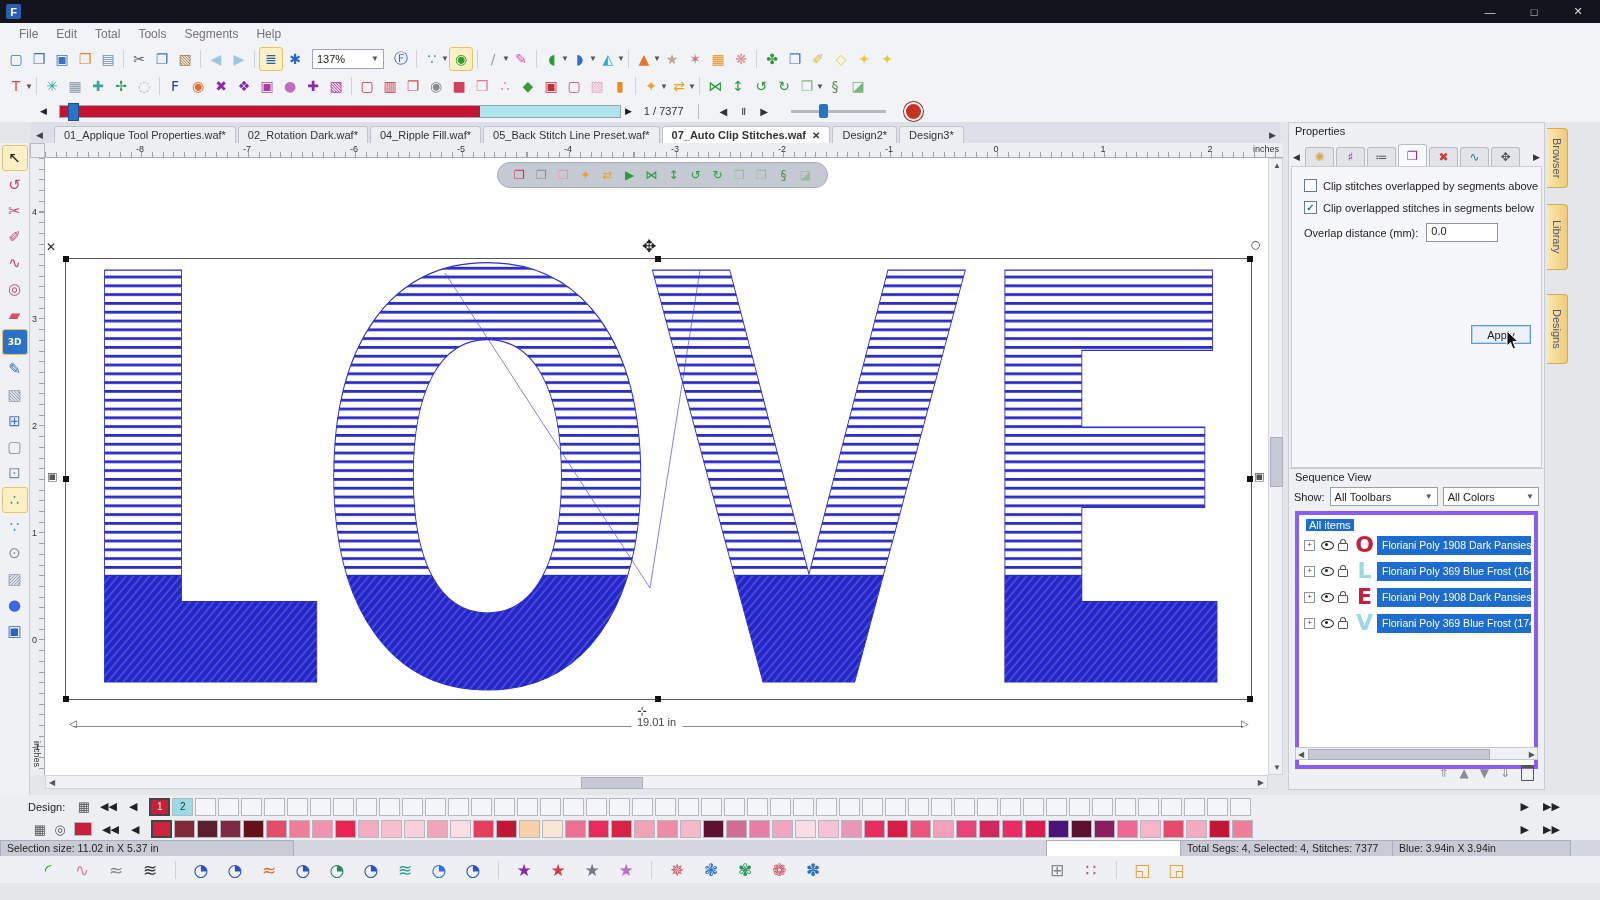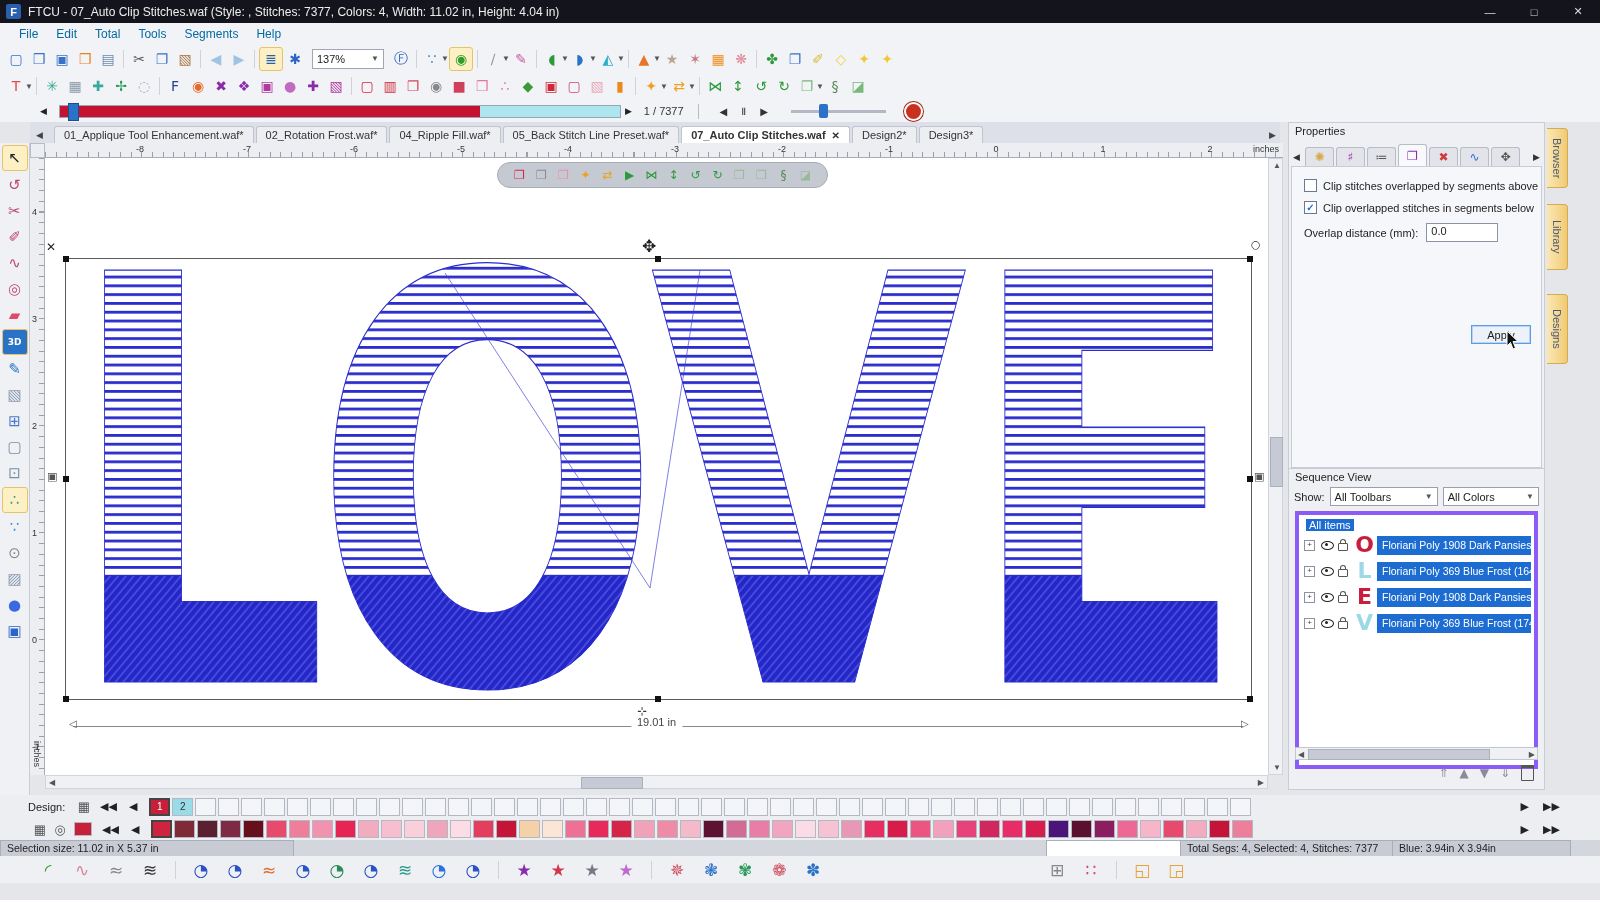--- a/index.html
+++ b/index.html
@@ -7,21 +7,21 @@
        font-family:"Liberation Sans",sans-serif;font-size:12px;color:#222;overflow:hidden}
   
   #titlebar{position:absolute;left:0;top:0;right:0;height:23px;background:#14141c;color:#eee;
             display:flex;align-items:center;gap:7px;padding-left:6px;font-size:12px}
   #applogo{width:15px;height:15px;background:#2a5fae;color:#fff;font-weight:bold;font-size:11px;
            display:flex;align-items:center;justify-content:center;border-radius:2px}
   #wincontrols{margin-left:auto;display:flex;height:100%}
   .winbtn{width:44px;display:flex;align-items:center;justify-content:center;color:#ddd;font-size:11px}
   #menubar{position:absolute;left:0;top:23px;right:0;height:22px;background:#f2f3f6;border-bottom:1px solid #e0e2e8;
            display:flex;align-items:center;padding-left:10px}
-  .menuitem{padding:2px 9px;color:#0369a1}
+  .menuitem{padding:2px 9px;color:#737373}
   
   .tbar{position:absolute;left:0;right:0;background:#f2f3f6;border-bottom:1px solid #dcdee4;
         display:flex;align-items:center;padding-left:5px;gap:1px}
   #tb1{top:45px;height:27px} #tb2{top:72px;height:28px}
   .tbicon{width:22px;height:22px;display:flex;align-items:center;justify-content:center;
           font-size:14px;border-radius:3px;font-family:"DejaVu Sans",sans-serif}
   .tbicon.hl{background:#fdf0c4;border:1px solid #e6c465}
   .g3d{background:#2a72c8 !important;color:#fff !important;font-size:9px !important;font-weight:bold;
        width:18px;height:16px;border-radius:3px}
   .caret{font-size:8px;color:#555;margin-left:-3px;width:7px;display:inline-block}
@@ -168,21 +168,20 @@
   #bottomtb .tbicon{width:24px;height:24px;font-size:17px}
   .gapspacer{width:200px}
   
   #cursor{position:absolute;left:1506px;top:331px;z-index:50}
 </style>
 </head>
 <body>
 
 <div id="titlebar">
   <span id="applogo">F</span>
-  <span>FTCU - 07_Auto Clip Stitches.waf (Style: , Stitches: 7377, Colors: 4, Width: 11.02 in, Height: 4.04 in)</span>
   <div id="wincontrols">
     <span class="winbtn">—</span>
     <span class="winbtn">□</span>
     <span class="winbtn">✕</span>
   </div>
 </div>
 
 <div id="menubar">
     <span class="menuitem">File</span>
     <span class="menuitem">Edit</span>
@@ -305,24 +304,24 @@
   <div id="speedtrack">
     <div id="speedthumb"></div>
   </div>
   <div id="stopbtn"></div>
 </div>
 
 <div id="tabbar">
   <span class="tabscroll">◀</span>
   <span class="tabscroll right">▶</span>
 <div class="doctab">
-      <span>01_Applique Tool Enhancement.waf*</span>
+      <span>01_Applique Tool Properties.waf*</span>
     </div>
     <div class="doctab">
-      <span>02_Rotation Frost.waf*</span>
+      <span>02_Rotation Dark.waf*</span>
     </div>
     <div class="doctab">
       <span>04_Ripple Fill.waf*</span>
     </div>
     <div class="doctab">
       <span>05_Back Stitch Line Preset.waf*</span>
     </div>
     <div class="doctab active">
       <span>07_Auto Clip Stitches.waf</span>
       <span class="tabclose">✕</span>

